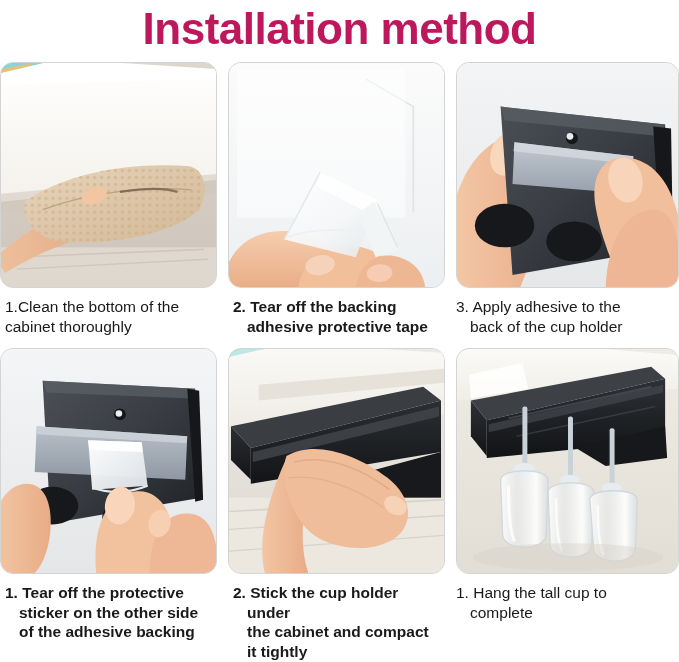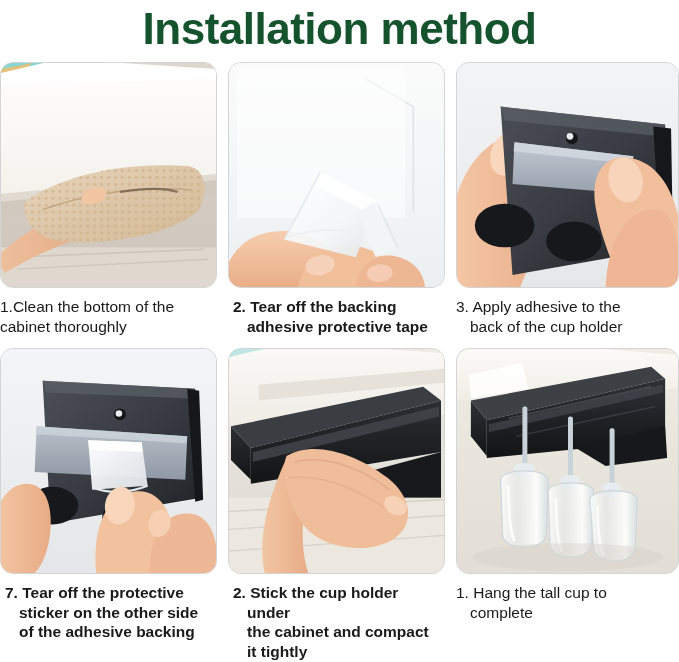--- a/index.html
+++ b/index.html
@@ -8,21 +8,21 @@
     background:#ffffff;
     font-family:"Liberation Sans","DejaVu Sans",sans-serif;
     overflow:hidden;
   }
   .page{position:relative;width:679px;height:662px;}
 
   
   .title{
     position:absolute;left:0;top:0;width:679px;height:58px;
     display:flex;align-items:center;justify-content:center;
-    font-size:44px;font-weight:bold;color:#14532d;
+    font-size:44px;font-weight:bold;color:#be185d;
     letter-spacing:-0.5px;
   }
 
   
   .grid{
     position:absolute;left:0;top:62px;width:679px;
     display:grid;
     grid-template-columns:217px 217px 223px;
     column-gap:11px;
     row-gap:12px;
@@ -36,20 +36,21 @@
     border:1px solid #d4d4d4;
     background:#efefef;
     overflow:hidden;
     box-sizing:border-box;
   }
   .caption{
     margin-top:9px;
     font-size:15.5px;
     line-height:19.5px;
     color:#1a1a1a;
+    padding-left:5px;
     padding-right:2px;
     white-space:pre-line;
     text-indent:0;
   }
   .cap-hang{padding-left:19px;text-indent:-14px;font-weight:bold;}
   .cell-3 .caption,.cell-6 .caption{padding-left:14px;text-indent:-14px;}
 
   svg{display:block;width:100%;height:100%;}
 </style>
 </head>
@@ -257,21 +258,21 @@
           <path d="M92 140 C 110 146, 128 146, 148 138" stroke="#e4e9ec" stroke-width="2" fill="none"></path>
 
           <path d="M-10 226 C -16 174, 0 136, 26 136 C 48 136, 54 166, 48 196 C 44 214, 38 222, 34 226 Z" fill="url(#g4skin)"></path>
 
           <path d="M96 226 C 92 180, 106 148, 134 144 C 160 140, 176 166, 174 202 C 173 214, 170 222, 168 226 Z" fill="#f2c19e"></path>
           <path d="M150 226 C 150 186, 166 164, 190 166 C 214 168, 220 196, 218 226 Z" fill="#eeb896"></path>
           <ellipse cx="120" cy="158" rx="15" ry="19" fill="#f9d6bb" transform="rotate(10 120 158)"></ellipse>
           <ellipse cx="160" cy="176" rx="11" ry="14" fill="#f7d0b4" transform="rotate(14 160 176)"></ellipse>
         </svg>
       </div>
-      <div class="caption cap-hang">7. Tear off the protective
+      <div class="caption cap-hang">1. Tear off the protective
 sticker on the other side
 of the adhesive backing</div>
     </div>
 
     <div class="cell cell-5">
       <div class="photo">
         <svg viewBox="0 0 217 226" preserveAspectRatio="none">
           <defs>
             <linearGradient id="g5wall" x1="0" y1="0" x2="0" y2="1">
               <stop offset="0" stop-color="#eceae4"></stop>

